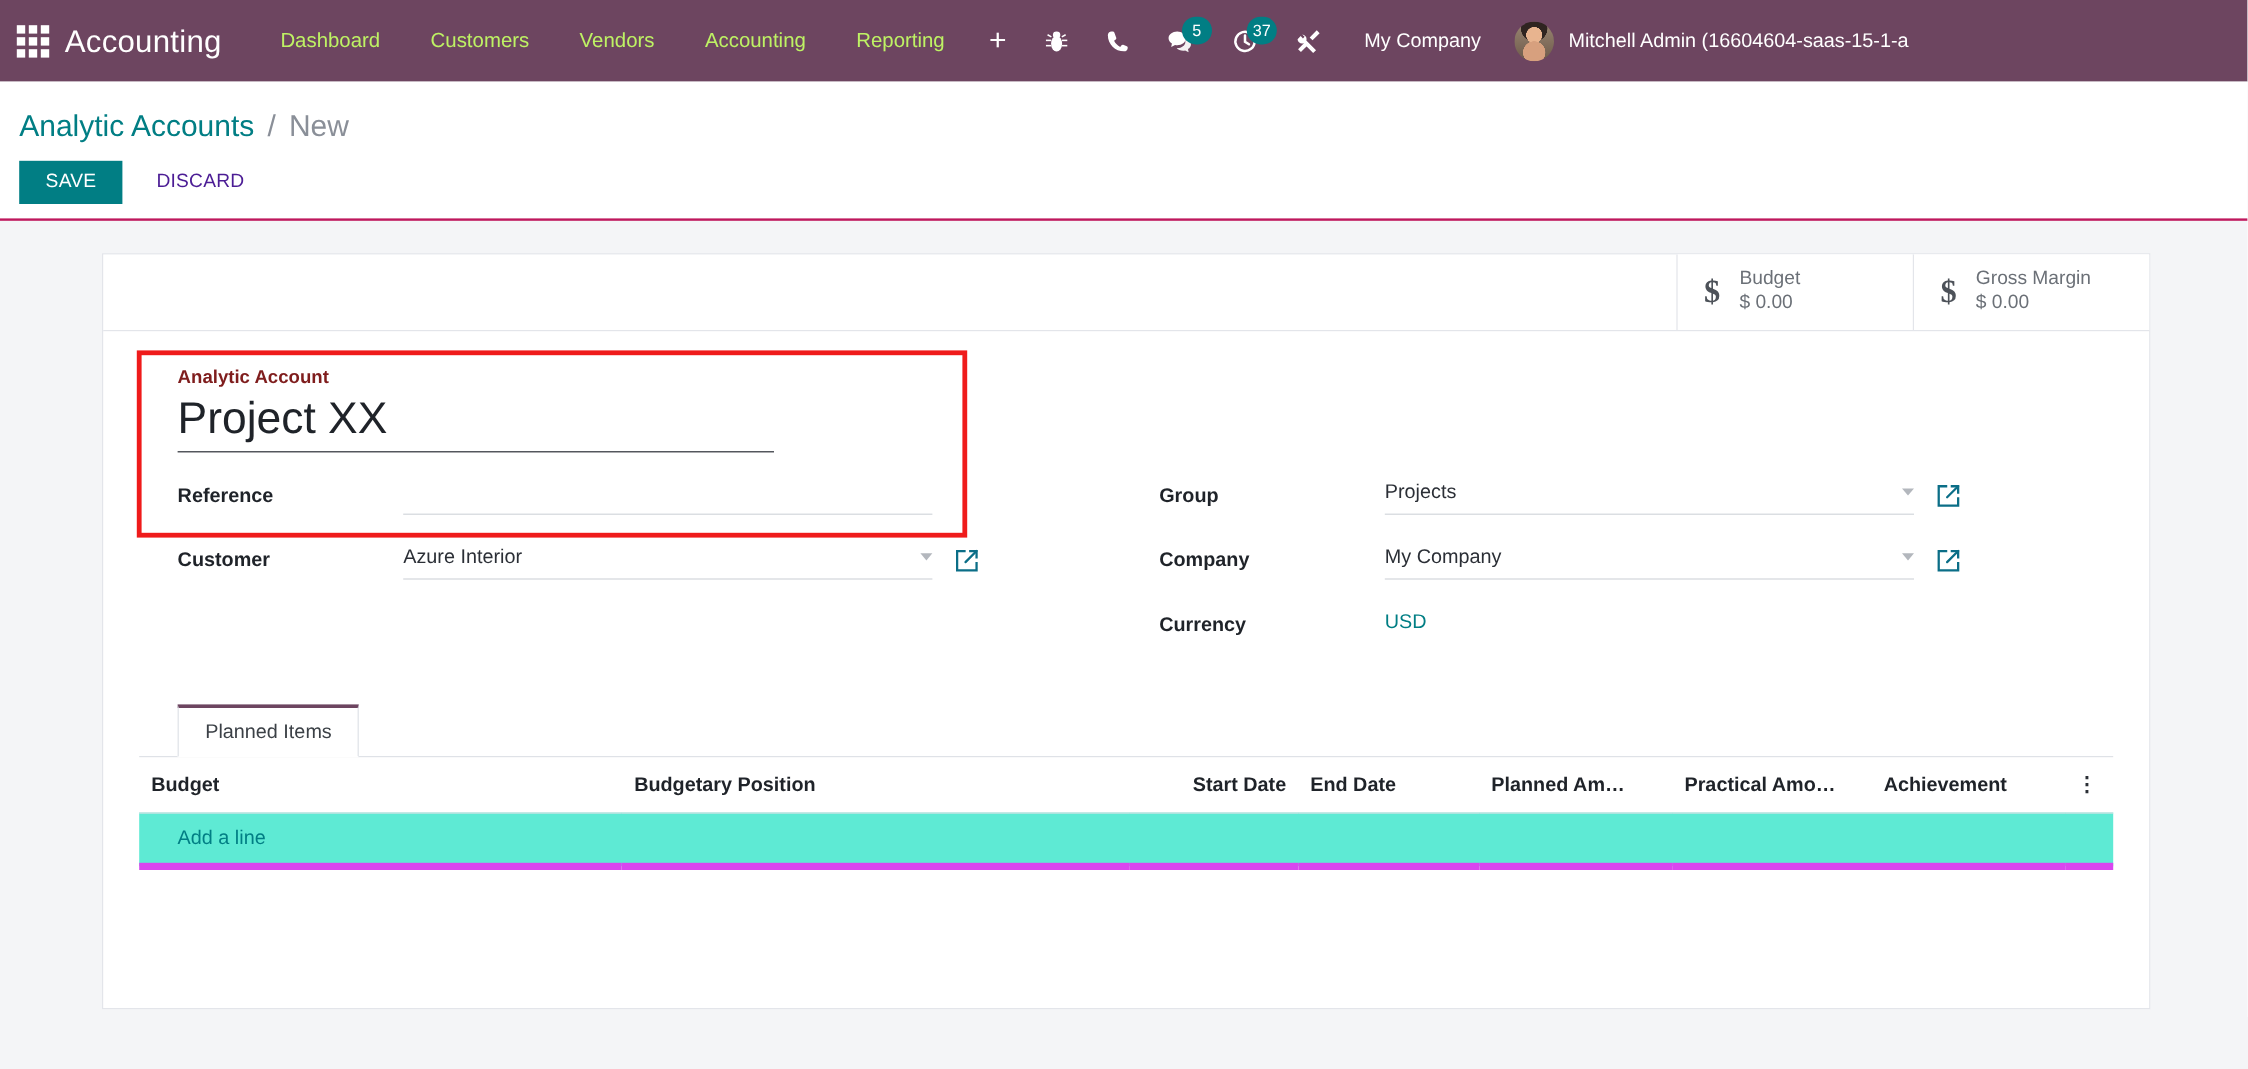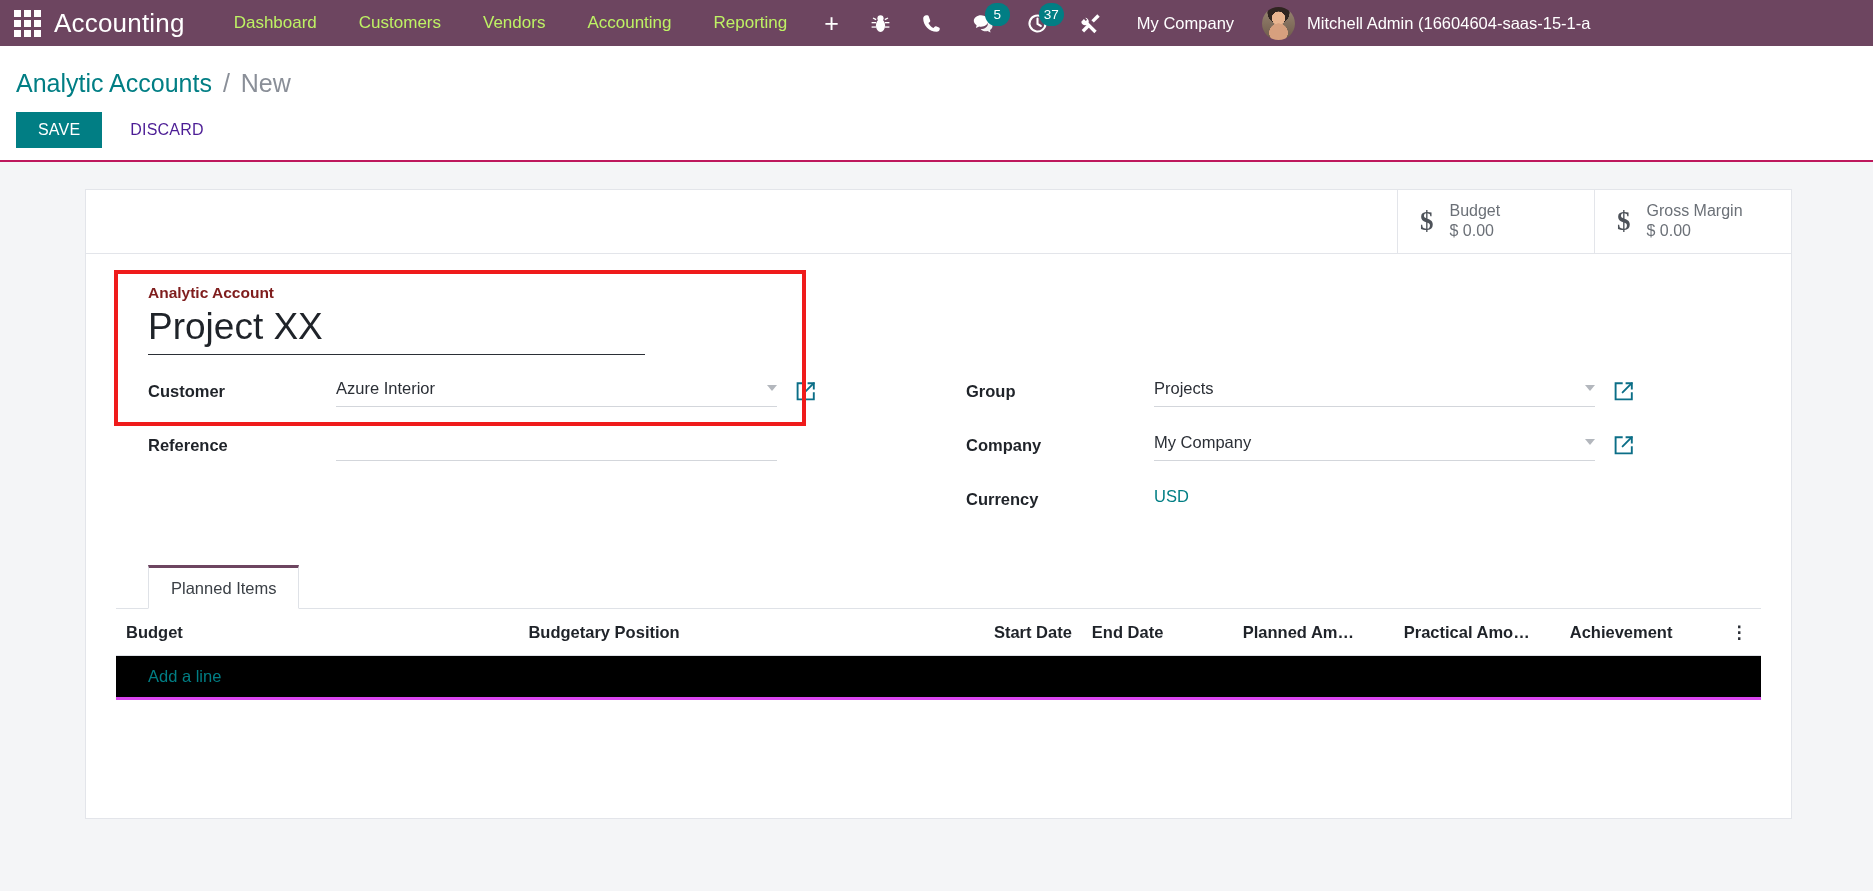--- a/index.html
+++ b/index.html
@@ -7,21 +7,21 @@
   body {
     width: 1873px; height: 891px;
     font-family: "Liberation Sans", sans-serif;
     background: #f4f5f7;
     overflow: hidden;
     color: #212529;
   }
 
   
   .navbar {
-    height: 46px;
+    height: 68px;
     background: #6d4560;
     display: flex;
     align-items: center;
     padding: 0 0 0 10px;
     white-space: nowrap;
     overflow: hidden;
   }
   .apps-grid {
     width: 34px; height: 34px;
     display: grid;
@@ -311,22 +311,22 @@
   th.c-achv { width: 160px; }
   th.c-opt { width: 40px; text-align: center; padding: 14px 4px; }
   .opt-dots {
     color: #2b2f36;
     font-size: 17px;
     line-height: 1;
     cursor: pointer;
     letter-spacing: 0;
   }
   tr.add-row td {
-    background: #000000;
-    border-bottom: 3px solid #d946ef;
+    background: #5eead4;
+    border-bottom: 6px solid #d946ef;
     padding: 11px 10px 11px 32px;
   }
   .add-link {
     color: #017e84;
     font-size: 16.5px;
     cursor: pointer;
   }
   tr.filler td { height: 110px; background: #ffffff; }
 </style>
 </head>
@@ -449,42 +449,42 @@
       <div class="title-block">
         <div class="title-label">Analytic Account</div>
         <input class="title-input" type="text" value="Project XX" style="">
       </div>
 
       <div class="cols">
 
         <div class="col left">
 
           <div class="field-row">
+            <div class="field-label pad">Reference</div>
+            <div class="field-ctrl">
+              <div class="m2o">
+                <input type="text" value="" style="">
+              </div>
+            </div>
+          </div>
+
+          <div class="field-row">
             <div class="field-label pad">Customer</div>
             <div class="field-ctrl">
               <div class="m2o">
                 <input type="text" value="Azure Interior" style="">
                 <span class="caret"></span>
               </div>
               <span class="ext-link">
                 <svg width="21" height="21" viewBox="0 0 21 21" fill="none" stroke="#0b6e87" stroke-width="1.9" aria-hidden="true">
                   <path d="M9.7 2.2H2.6v16.2h16.2v-7.1"></path>
                   <path d="M12.6 2.2h6.2v6.2"></path>
                   <path d="M18.8 2.2 9.6 11.4" stroke-linecap="round"></path>
                 </svg>
               </span>
-            </div>
-          </div>
-
-          <div class="field-row">
-            <div class="field-label pad">Reference</div>
-            <div class="field-ctrl">
-              <div class="m2o">
-                <input type="text" value="" style="">
-              </div>
             </div>
           </div>
 
         </div>
 
         <div class="col right">
 
           <div class="field-row">
             <div class="field-label">Group</div>
             <div class="field-ctrl">

